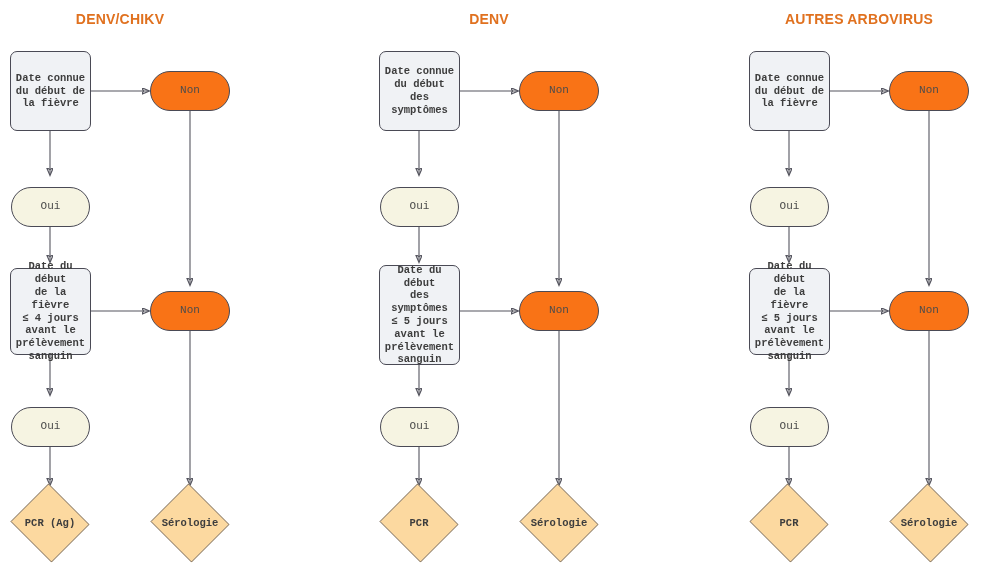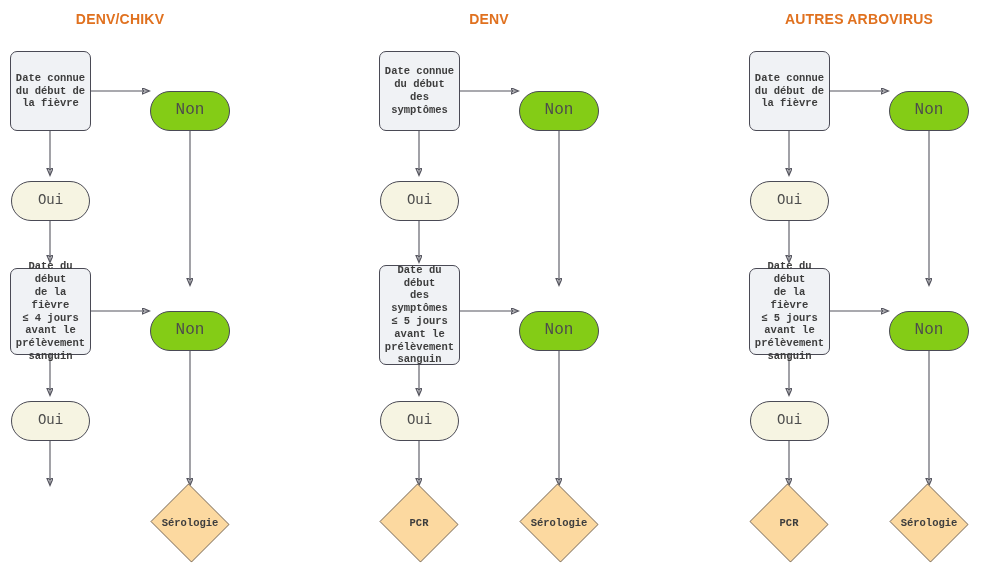--- a/index.html
+++ b/index.html
@@ -44,34 +44,34 @@
     font-size:10.5px;
     font-weight:bold;
     padding:3px 4px;
   }
 
   
   .pill-yes{
     background:#f6f4e2;
     border:1.3px solid #4a4a55;
     border-radius:22px;
-    font-size:14px;
+    font-size:11px;
     font-weight:normal;
     color:#4c4c4c;
+    margin-top:6px;
   }
 
   
   .pill-no{
-    background:#84cc16;
+    background:#f97316;
     border:1.3px solid #4a4a55;
     border-radius:22px;
-    font-size:16px;
+    font-size:11px;
     font-weight:normal;
     color:#4c4c4c;
-    margin-top:20px;
   }
 
   
   .diamond{
     background:transparent;
     border:none;
   }
   .diamond .dia-shape{
     position:absolute;
     left:0;top:0;
@@ -165,20 +165,24 @@
       <span>avant le</span><br>
       <span>prélèvement</span><br>
       <span>sanguin</span>
     </span>
   </div>
 
   <div class="node pill-no" style="left:150px;top:291px;width:80px;height:40px;">Non</div>
 
   <div class="node pill-yes" style="left:11px;top:401px;width:79px;height:40px;">Oui</div>
 
+  <div class="node diamond" style="left:9px;top:485px;width:82px;height:76px;">
+    <span class="dia-shape"></span>
+    <span class="dia-label">PCR (Ag)</span>
+  </div>
 
   <div class="node diamond" style="left:149px;top:485px;width:82px;height:76px;">
     <span class="dia-shape"></span>
     <span class="dia-label">Sérologie</span>
   </div>
 
   <div class="col-title" style="left:489px;top:11px;">DENV</div>
 
   <div class="node rect" style="left:379px;top:51px;width:81px;height:80px;">
     <span>

